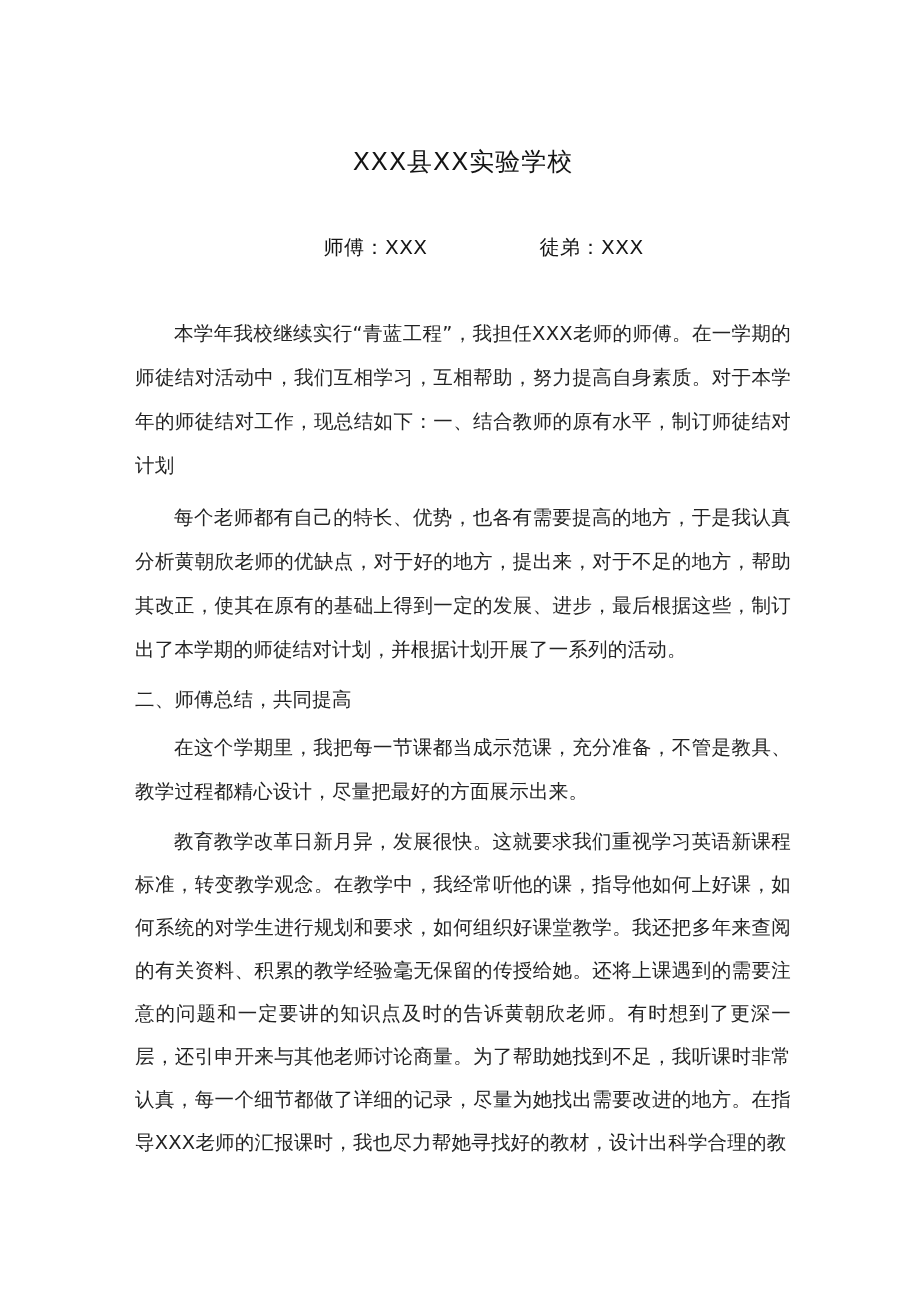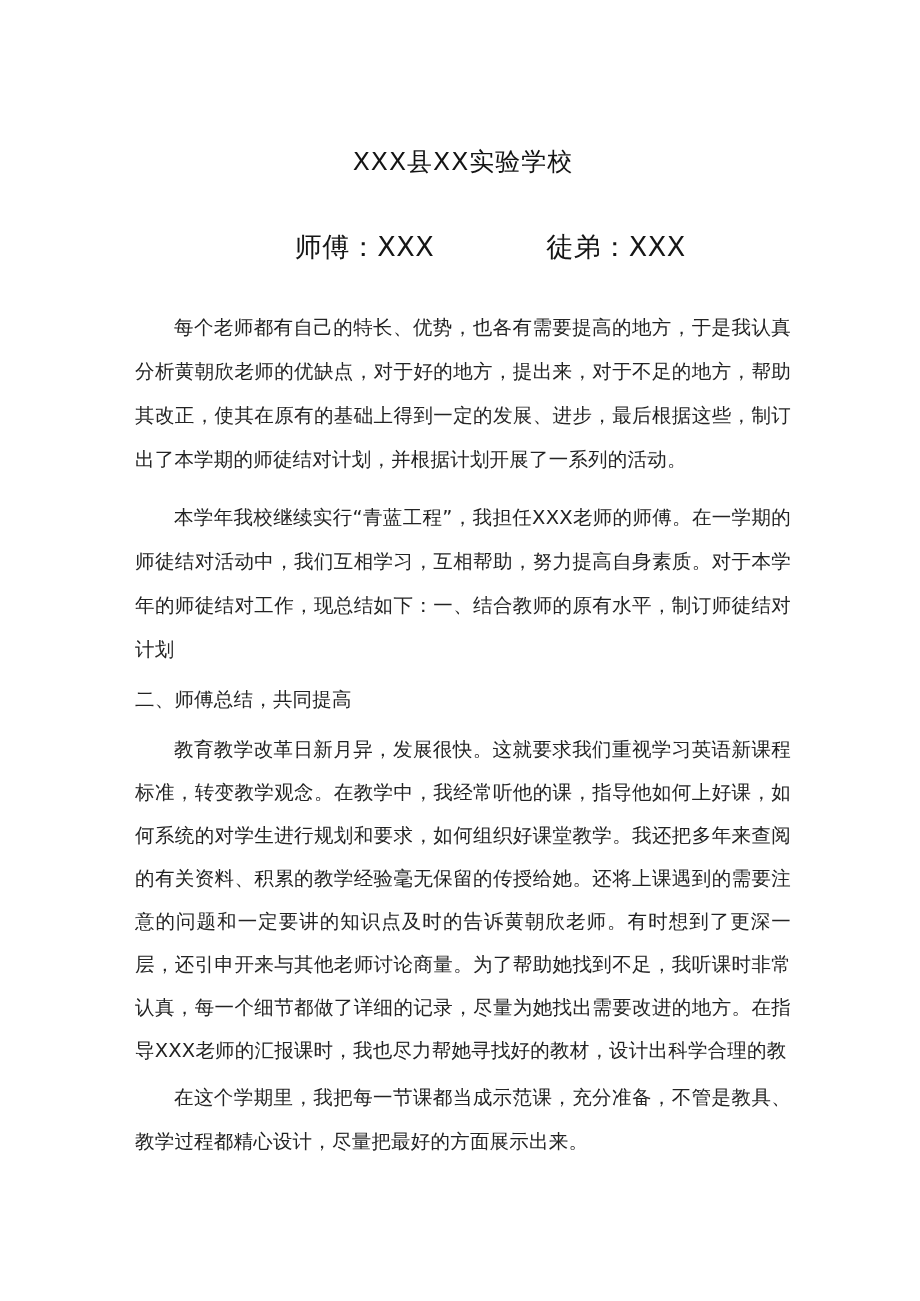--- a/index.html
+++ b/index.html
@@ -35,21 +35,21 @@
     font-weight: 500;
     color: #141414;
     white-space: pre;
   }
   .doc-title.line1 { margin-top: 112px; }
   .doc-title.line2 { margin-top: 0px; }
 
   
   .pair-line {
     margin-top: 12px;
-    font-size: 27px;
+    font-size: 20px;
     line-height: 34px;
     color: #161616;
     display: block;
     text-align: center;
     white-space: pre;
     letter-spacing: 0.5px;
   }
   .pair-line .gap { display: inline-block; width: 112px; }
 
   
@@ -80,24 +80,24 @@
 <div class="page">
   <div class="content">
 
     <div class="doc-title line1">XXX县XX实验学校</div>
 
 
     <div class="pair-line">
       <span>师傅：XXX</span><span class="gap"></span><span>徒弟：XXX</span>
     </div>
 
+    <p class="para indent p1">本学年我校继续实行“青蓝工程”，我担任XXX老师的师傅。在一学期的师徒结对活动中，我们互相学习，互相帮助，努力提高自身素质。对于本学年的师徒结对工作，现总结如下：一、结合教师的原有水平，制订师徒结对计划</p>
+
     <p class="para indent p2">每个老师都有自己的特长、优势，也各有需要提高的地方，于是我认真分析黄朝欣老师的优缺点，对于好的地方，提出来，对于不足的地方，帮助其改正，使其在原有的基础上得到一定的发展、进步，最后根据这些，制订出了本学期的师徒结对计划，并根据计划开展了一系列的活动。</p>
-
-    <p class="para indent p1">本学年我校继续实行“青蓝工程”，我担任XXX老师的师傅。在一学期的师徒结对活动中，我们互相学习，互相帮助，努力提高自身素质。对于本学年的师徒结对工作，现总结如下：一、结合教师的原有水平，制订师徒结对计划</p>
 
     <p class="para noindent h2">二、师傅总结，共同提高</p>
 
+    <p class="para indent p3">在这个学期里，我把每一节课都当成示范课，充分准备，不管是教具、教学过程都精心设计，尽量把最好的方面展示出来。</p>
+
     <p class="para indent tight p4">教育教学改革日新月异，发展很快。这就要求我们重视学习英语新课程标准，转变教学观念。在教学中，我经常听他的课，指导他如何上好课，如何系统的对学生进行规划和要求，如何组织好课堂教学。我还把多年来查阅的有关资料、积累的教学经验毫无保留的传授给她。还将上课遇到的需要注意的问题和一定要讲的知识点及时的告诉黄朝欣老师。有时想到了更深一层，还引申开来与其他老师讨论商量。为了帮助她找到不足，我听课时非常认真，每一个细节都做了详细的记录，尽量为她找出需要改进的地方。在指导XXX老师的汇报课时，我也尽力帮她寻找好的教材，设计出科学合理的教</p>
-
-    <p class="para indent p3">在这个学期里，我把每一节课都当成示范课，充分准备，不管是教具、教学过程都精心设计，尽量把最好的方面展示出来。</p>
 
   </div>
 </div>
 
 </body></html>

